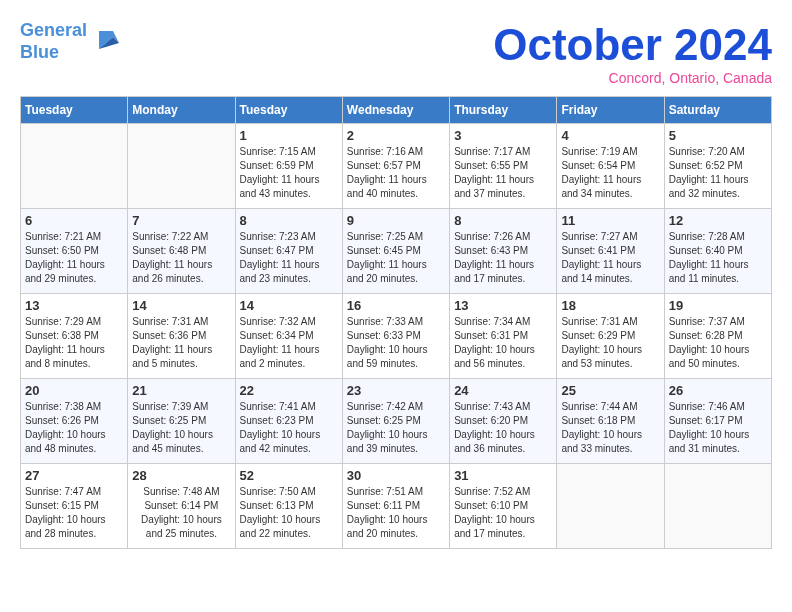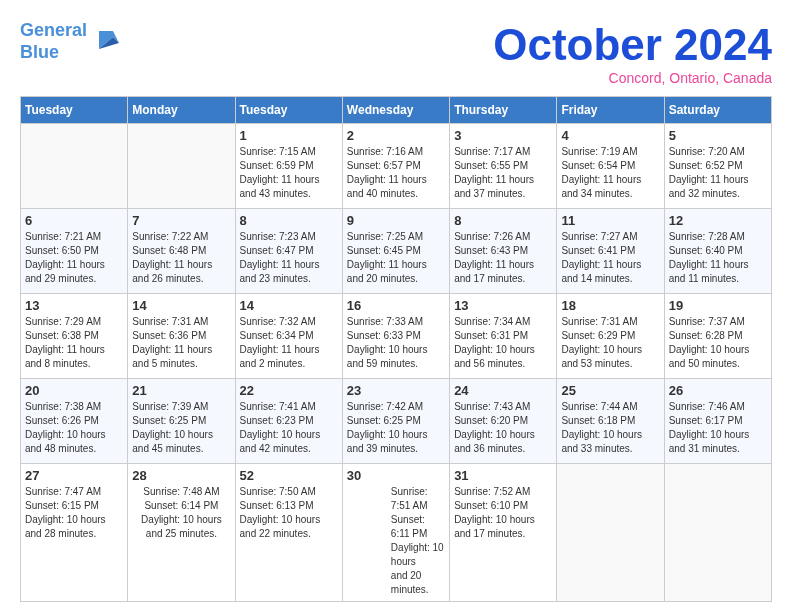--- a/index.html
+++ b/index.html
@@ -332,21 +332,21 @@
         </td>
         <td>
           <div class="day-number">52</div>
           <div class="day-info" style="white-space: pre-line;">Sunrise: 7:50 AM
 Sunset: 6:13 PM
 Daylight: 10 hours
 and 22 minutes.</div>
         </td>
         <td>
           <div class="day-number">30</div>
-          <div class="day-info" style="white-space: pre-line; margin-left: 44px;">Sunrise: 7:51 AM
+          <div class="day-info" style="white-space: pre-line;">Sunrise: 7:51 AM
 Sunset: 6:11 PM
 Daylight: 10 hours
 and 20 minutes.</div>
         </td>
         <td>
           <div class="day-number">31</div>
           <div class="day-info" style="white-space: pre-line;">Sunrise: 7:52 AM
 Sunset: 6:10 PM
 Daylight: 10 hours
 and 17 minutes.</div>

